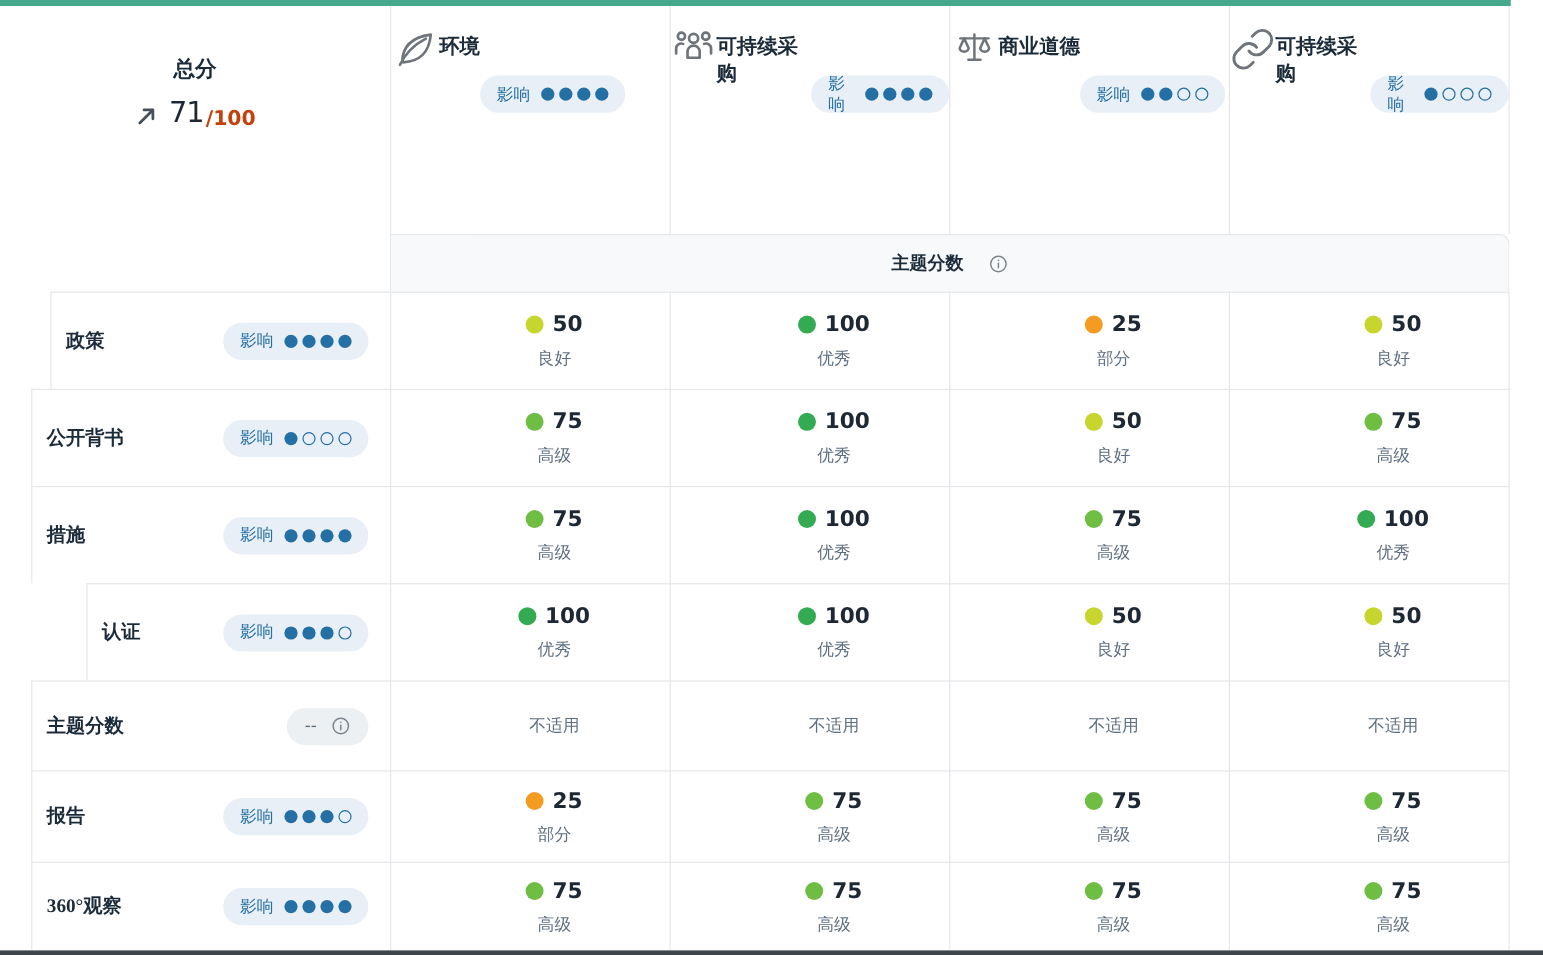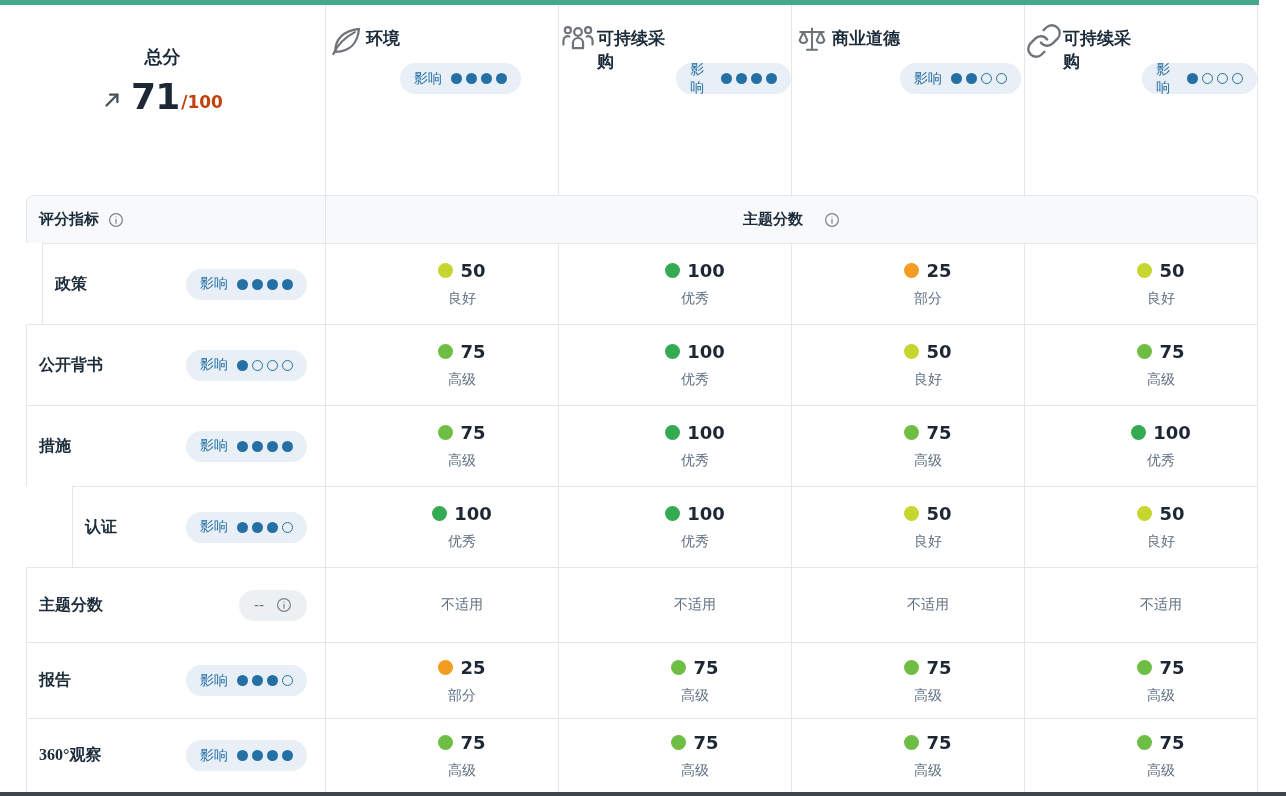--- a/index.html
+++ b/index.html
@@ -26,21 +26,21 @@
     grid-template-columns:325px 233px 233px 233px 234px;
     grid-template-rows:190px 48px 81px 81px 81px 81px 75px 76px 74px;
     width:1258px;
   }
   
   .summary-cell{grid-area:1/1;display:flex;flex-direction:column;align-items:center;padding-top:40px;box-sizing:border-box;}
   .summary-title{font-size:18px;font-weight:bold;color:var(--dark-text);}
   .summary-score-line{display:flex;align-items:center;margin-top:10px;}
   .trend-arrow{width:20px;height:20px;color:#47505a;margin-right:9px;margin-top:6px;}
   .trend-arrow svg{width:100%;height:100%;}
-  .summary-score{font-size:36px;font-weight:bold;color:var(--num-text);letter-spacing:-1px;line-height:1;}
+  .summary-score{font-size:24px;font-weight:normal;color:var(--num-text);letter-spacing:-1px;line-height:1;}
   .summary-max{font-size:17px;font-weight:bold;color:#c2410c;margin-left:2px;margin-top:10px;}
   
   .th-cell{display:flex;align-items:flex-start;padding-top:16px;box-sizing:border-box;border-left:1px solid var(--border);}
   .th-icon{width:40px;height:40px;color:var(--icon-gray);display:flex;align-items:center;justify-content:center;}
   .th-icon svg{width:38px;height:38px;}
   .th-label{font-size:17px;font-weight:bold;color:var(--dark-text);margin-top:6px;}
   .th-cell .impact-badge{margin-top:42px;}
   
   .impact-badge{display:inline-flex;align-items:center;gap:9px;background:var(--badge-bg);border-radius:16px;padding:0 14px;height:31px;box-sizing:border-box;}
   .impact-text{font-size:14px;color:var(--badge-fg);}
@@ -85,32 +85,20 @@
         <svg viewBox="0 0 20 20" fill="none" stroke="currentColor" stroke-width="2.3" stroke-linecap="round" stroke-linejoin="round">
             <path d="M4.5 15.5L15.2 4.8"></path>
             <path d="M8 4.6h7.4V12"></path>
           </svg>
       </span>
       <span class="summary-score">71</span>
       <span class="summary-max">/100</span>
     </div>
   </div>
 
-  <div class="band-left">
-    <div class="left-inner band-inner">
-      <span class="band-title">评分指标</span>
-      <span class="info-icon">
-          <svg viewBox="0 0 16 16" fill="none" stroke="currentColor" stroke-width="1.2" stroke-linecap="round">
-            <circle cx="8" cy="8" r="6.4"></circle>
-            <path d="M8 7.4v3.8"></path>
-            <path d="M8 4.9v.1"></path>
-          </svg>
-        </span>
-    </div>
-  </div>
 
   <div class="band-main last-col">
     <span class="band-title">主题分数</span>
     <span class="info-icon">
         <svg viewBox="0 0 16 16" fill="none" stroke="currentColor" stroke-width="1.2" stroke-linecap="round">
           <circle cx="8" cy="8" r="6.4"></circle>
           <path d="M8 7.4v3.8"></path>
           <path d="M8 4.9v.1"></path>
         </svg>
       </span>

